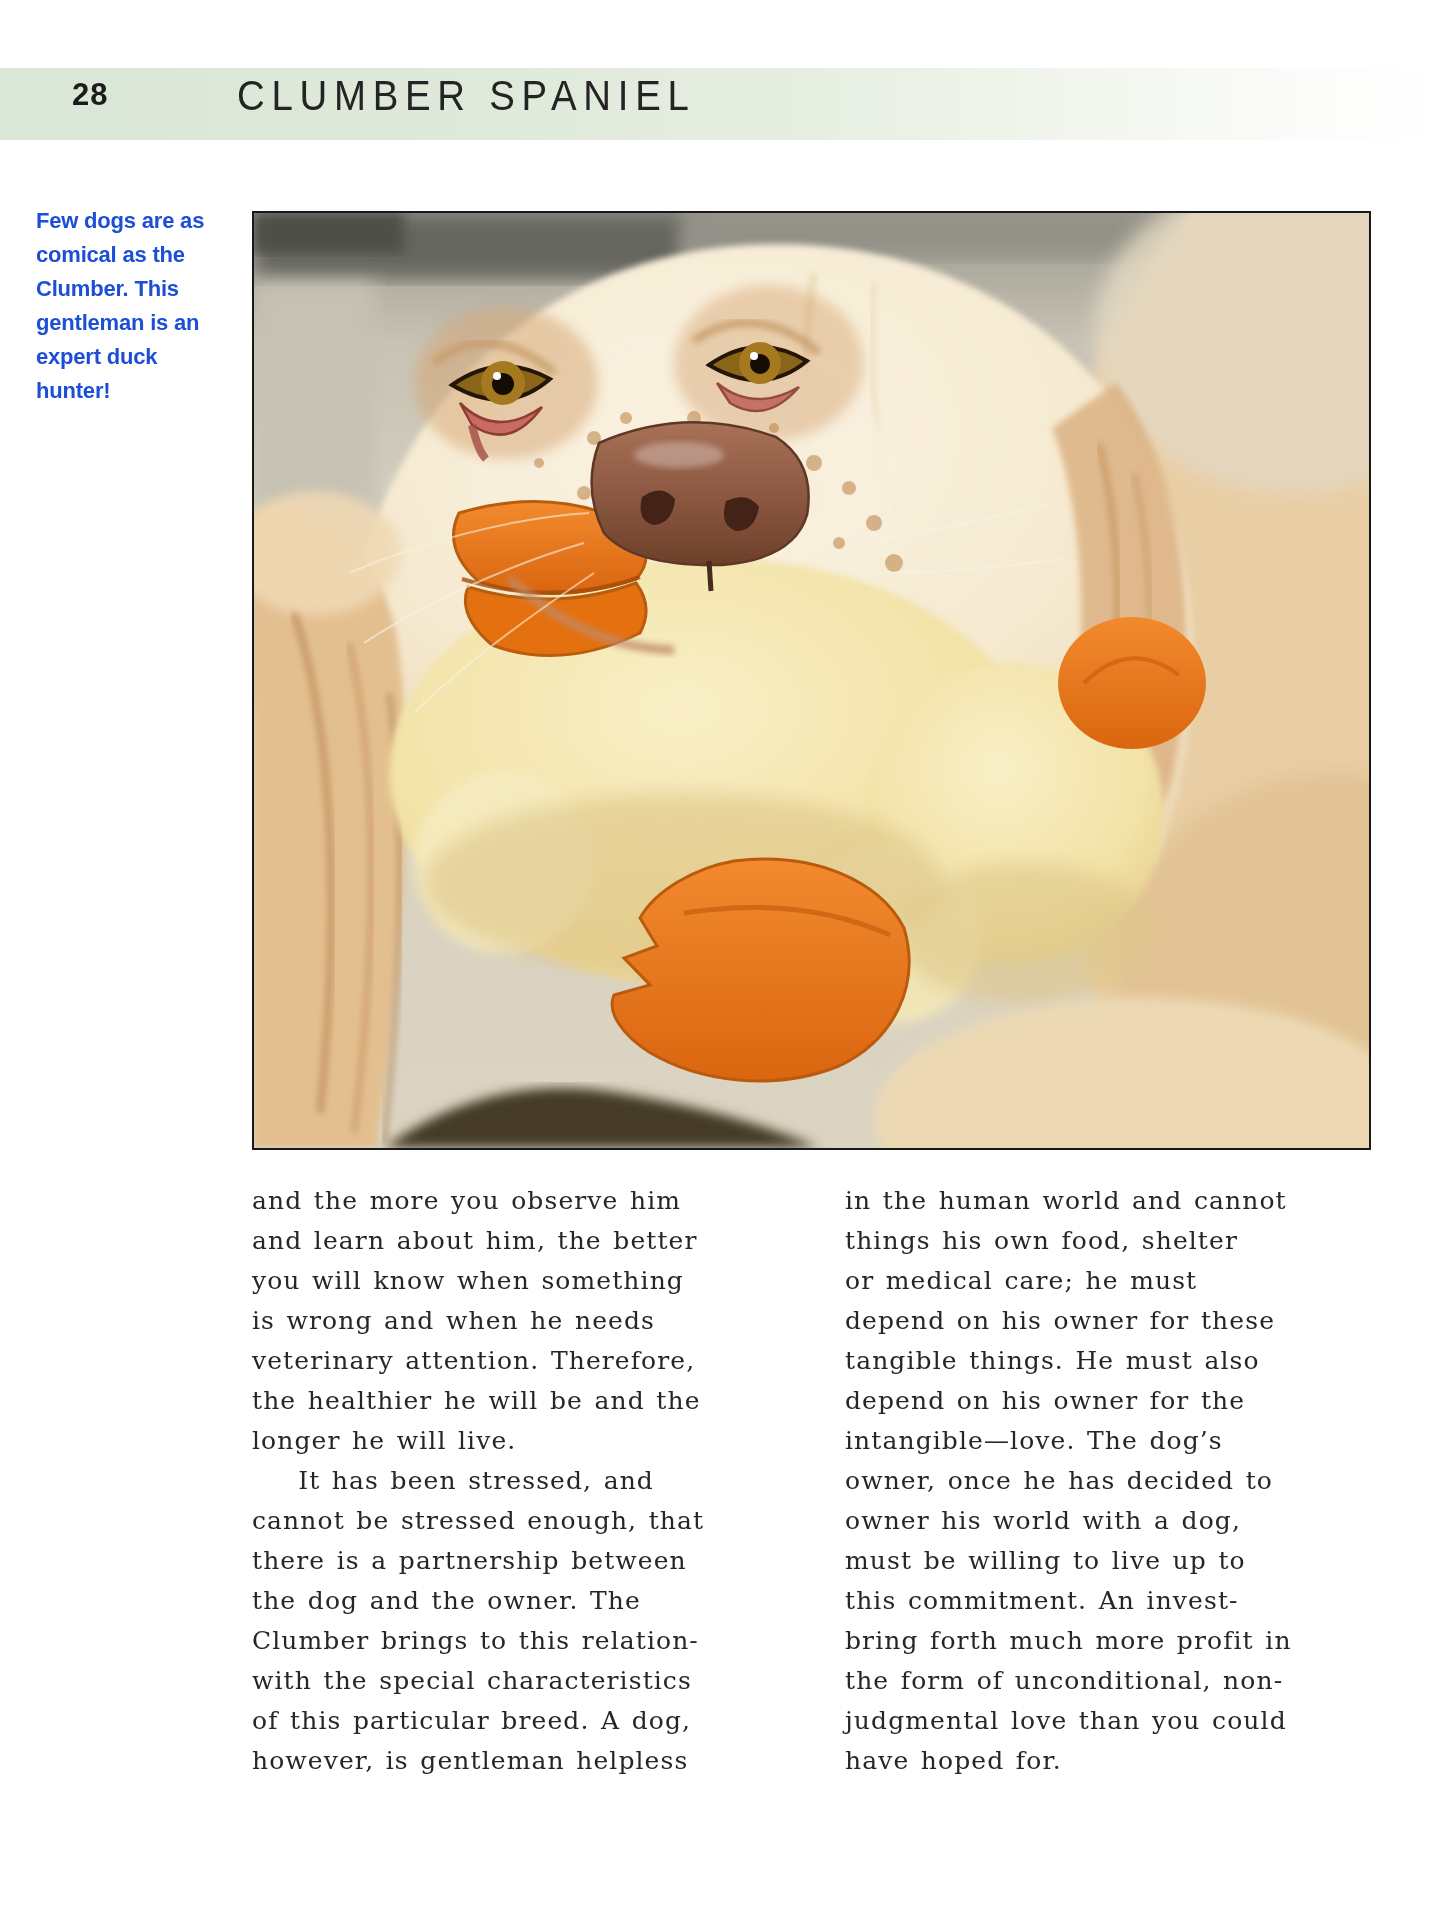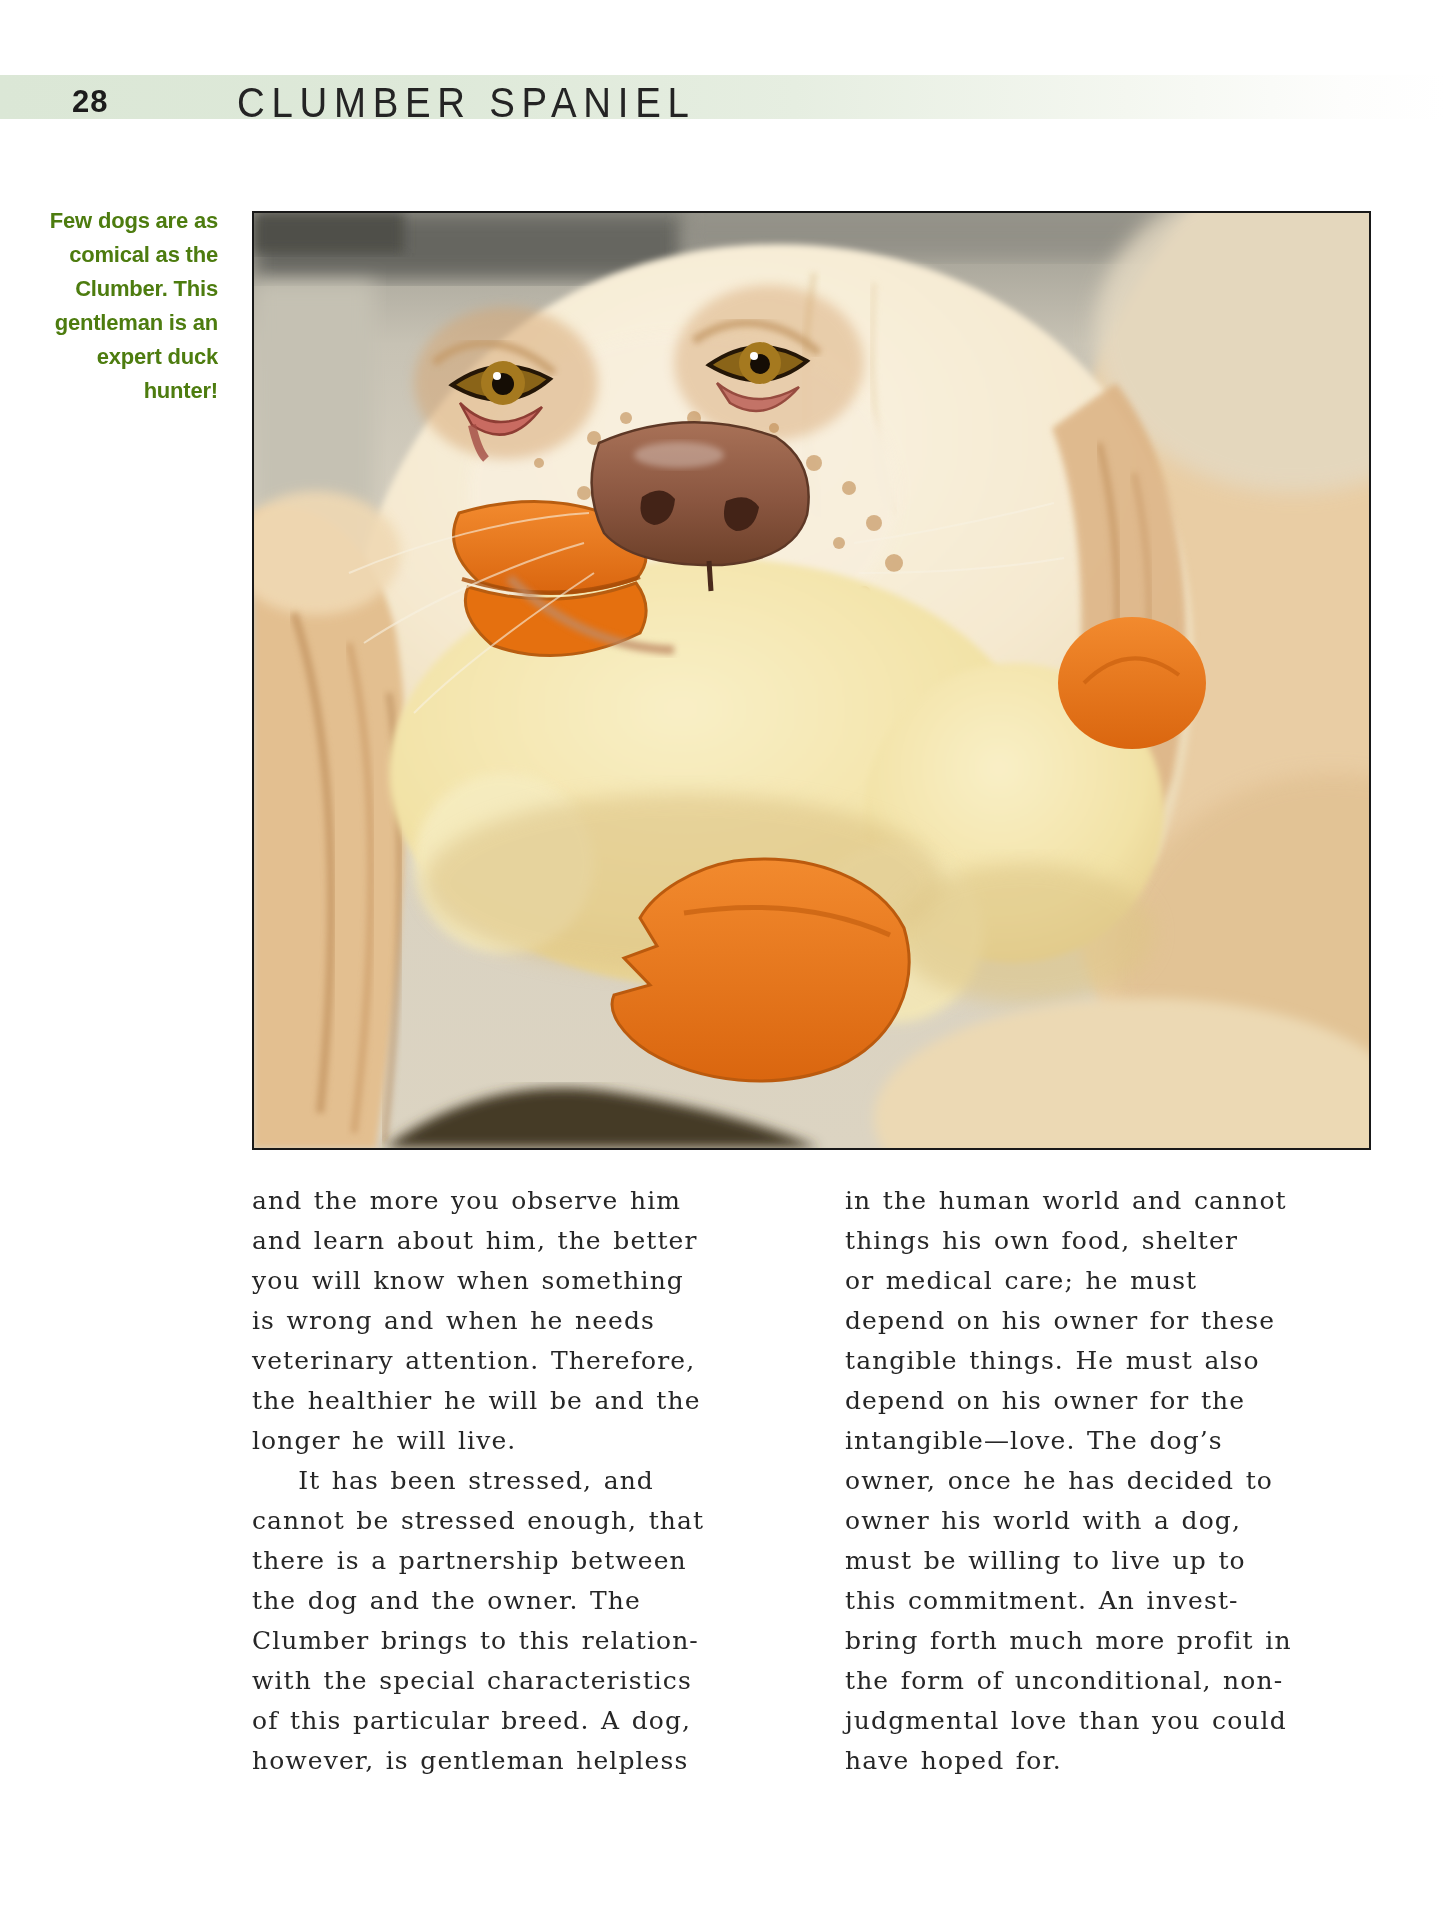--- a/index.html
+++ b/index.html
@@ -1,29 +1,29 @@
 <!DOCTYPE html>
 <html><head>
 <meta charset="utf-8">
 <style>
   html,body { margin:0; padding:0; background:#ffffff; }
   body { width:1445px; height:1926px; position:relative; overflow:hidden;
          font-family:"Liberation Sans", sans-serif; }
 
   
-  .header-band { position:absolute; left:0; top:75px; width:1445px; height:44px;
+  .header-band { position:absolute; left:0; top:68px; width:1445px; height:72px;
     background:linear-gradient(90deg,#dbe7d6 0%,#dee9d9 30%,#e6eee1 55%,#f4f7f0 78%,#fdfdfc 93%,#ffffff 100%); }
   .page-number { position:absolute; left:72px; top:9px; font-size:31px; font-weight:700;
     color:#1c1c1c; letter-spacing:1px; }
   .page-title { position:absolute; left:237px; top:5px; font-size:40px; font-weight:400;
     color:#242424; letter-spacing:7px; transform:scale(.96,1.04); transform-origin:left top; }
 
   
-  .caption { position:absolute; left:36px; top:204px; width:182px; text-align:right;
-    font-size:22px; line-height:34px; font-weight:700; color:#4d7c0f; letter-spacing:-0.2px; }
+  .caption { position:absolute; left:36px; top:204px; width:182px; 
+    font-size:22px; line-height:34px; font-weight:700; color:#1d4ed8; letter-spacing:-0.2px; }
 
   
   .photo-frame { position:absolute; left:252px; top:211px; width:1119px; height:939px;
     border:2px solid #191919; box-sizing:border-box; background:#d8d2c2; }
   .photo-frame svg { display:block; width:100%; height:100%; }
 
   
   .columns { position:absolute; left:252px; top:1181px; width:1141px; height:660px; }
   .col { position:absolute; top:0; width:560px; }
   .col-left  { left:0; }

